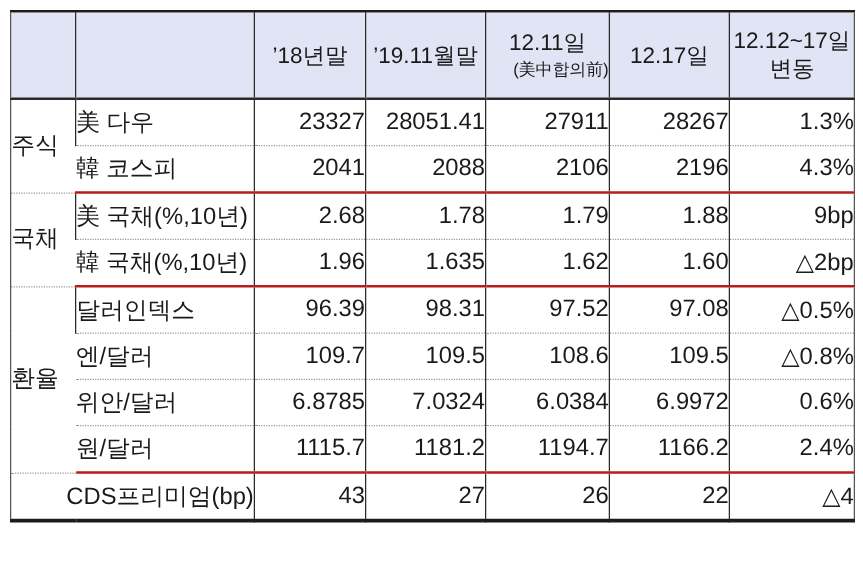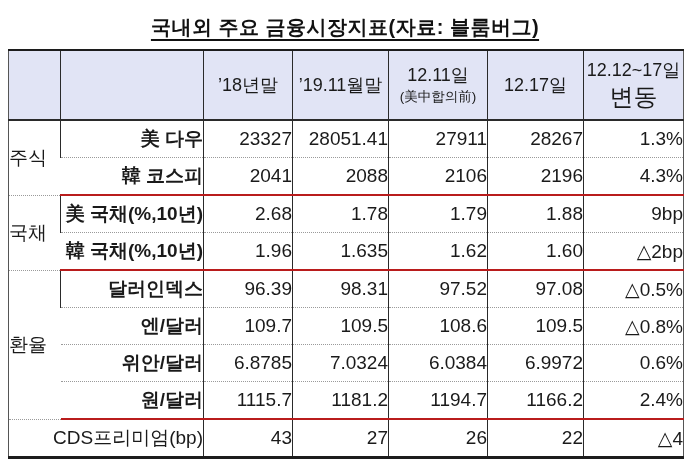--- a/index.html
+++ b/index.html
@@ -41,42 +41,41 @@
   .market th:first-child,.market td:first-child{border-left:none;}
   .market thead th{
     background:#e1e4f5;
     height:68px;
     font-weight:normal;
     font-size:18px;
     text-align:center;
     border-bottom:2px solid #2a2a2a;
     line-height:1.15;
   }
-  .h-note{display:block;font-size:13.5px;margin-top:3px;}
-  .h-label2{display:block;font-size:24px;margin-top:2px;}
+  .h-note{display:block;font-size:13.5px;margin-top:3px;text-align:right;}
+  .h-label2{display:block;font-size:18px;margin-top:2px;}
   .market tbody td{height:36px;font-size:19px;}
   .group-cell{
     font-size:20px;
     line-height:34px;
     word-break:break-all;
     white-space:normal;
     padding:0 14px;
   }
-  .name-cell{text-align:right;font-size:19.5px;font-weight:bold;}
+  .name-cell{text-align:left;font-size:19.5px;}
   .val-cell{text-align:right;padding-right:12px;}
   tr.dotted td{border-bottom:1.5px dotted #9a9a9a;}
   tr.solid td{border-bottom:2px solid #b91c1c;}
   td.gend{border-bottom:2px solid #2a2a2a;}
   .cds-label{text-align:right;font-size:19.5px;}
 </style>
 </head>
 <body>
 
 <div class="page">
-  <div class="title">국내외 주요 금융시장지표(자료: 블룸버그)</div>
 
   <table class="market">
     <colgroup>
       <col style="width:52px">
         <col style="width:143px">
         <col style="width:89px">
       <col style="width:96px">
         <col style="width:99px">
         <col style="width:96px">
         <col style="width:100px">

